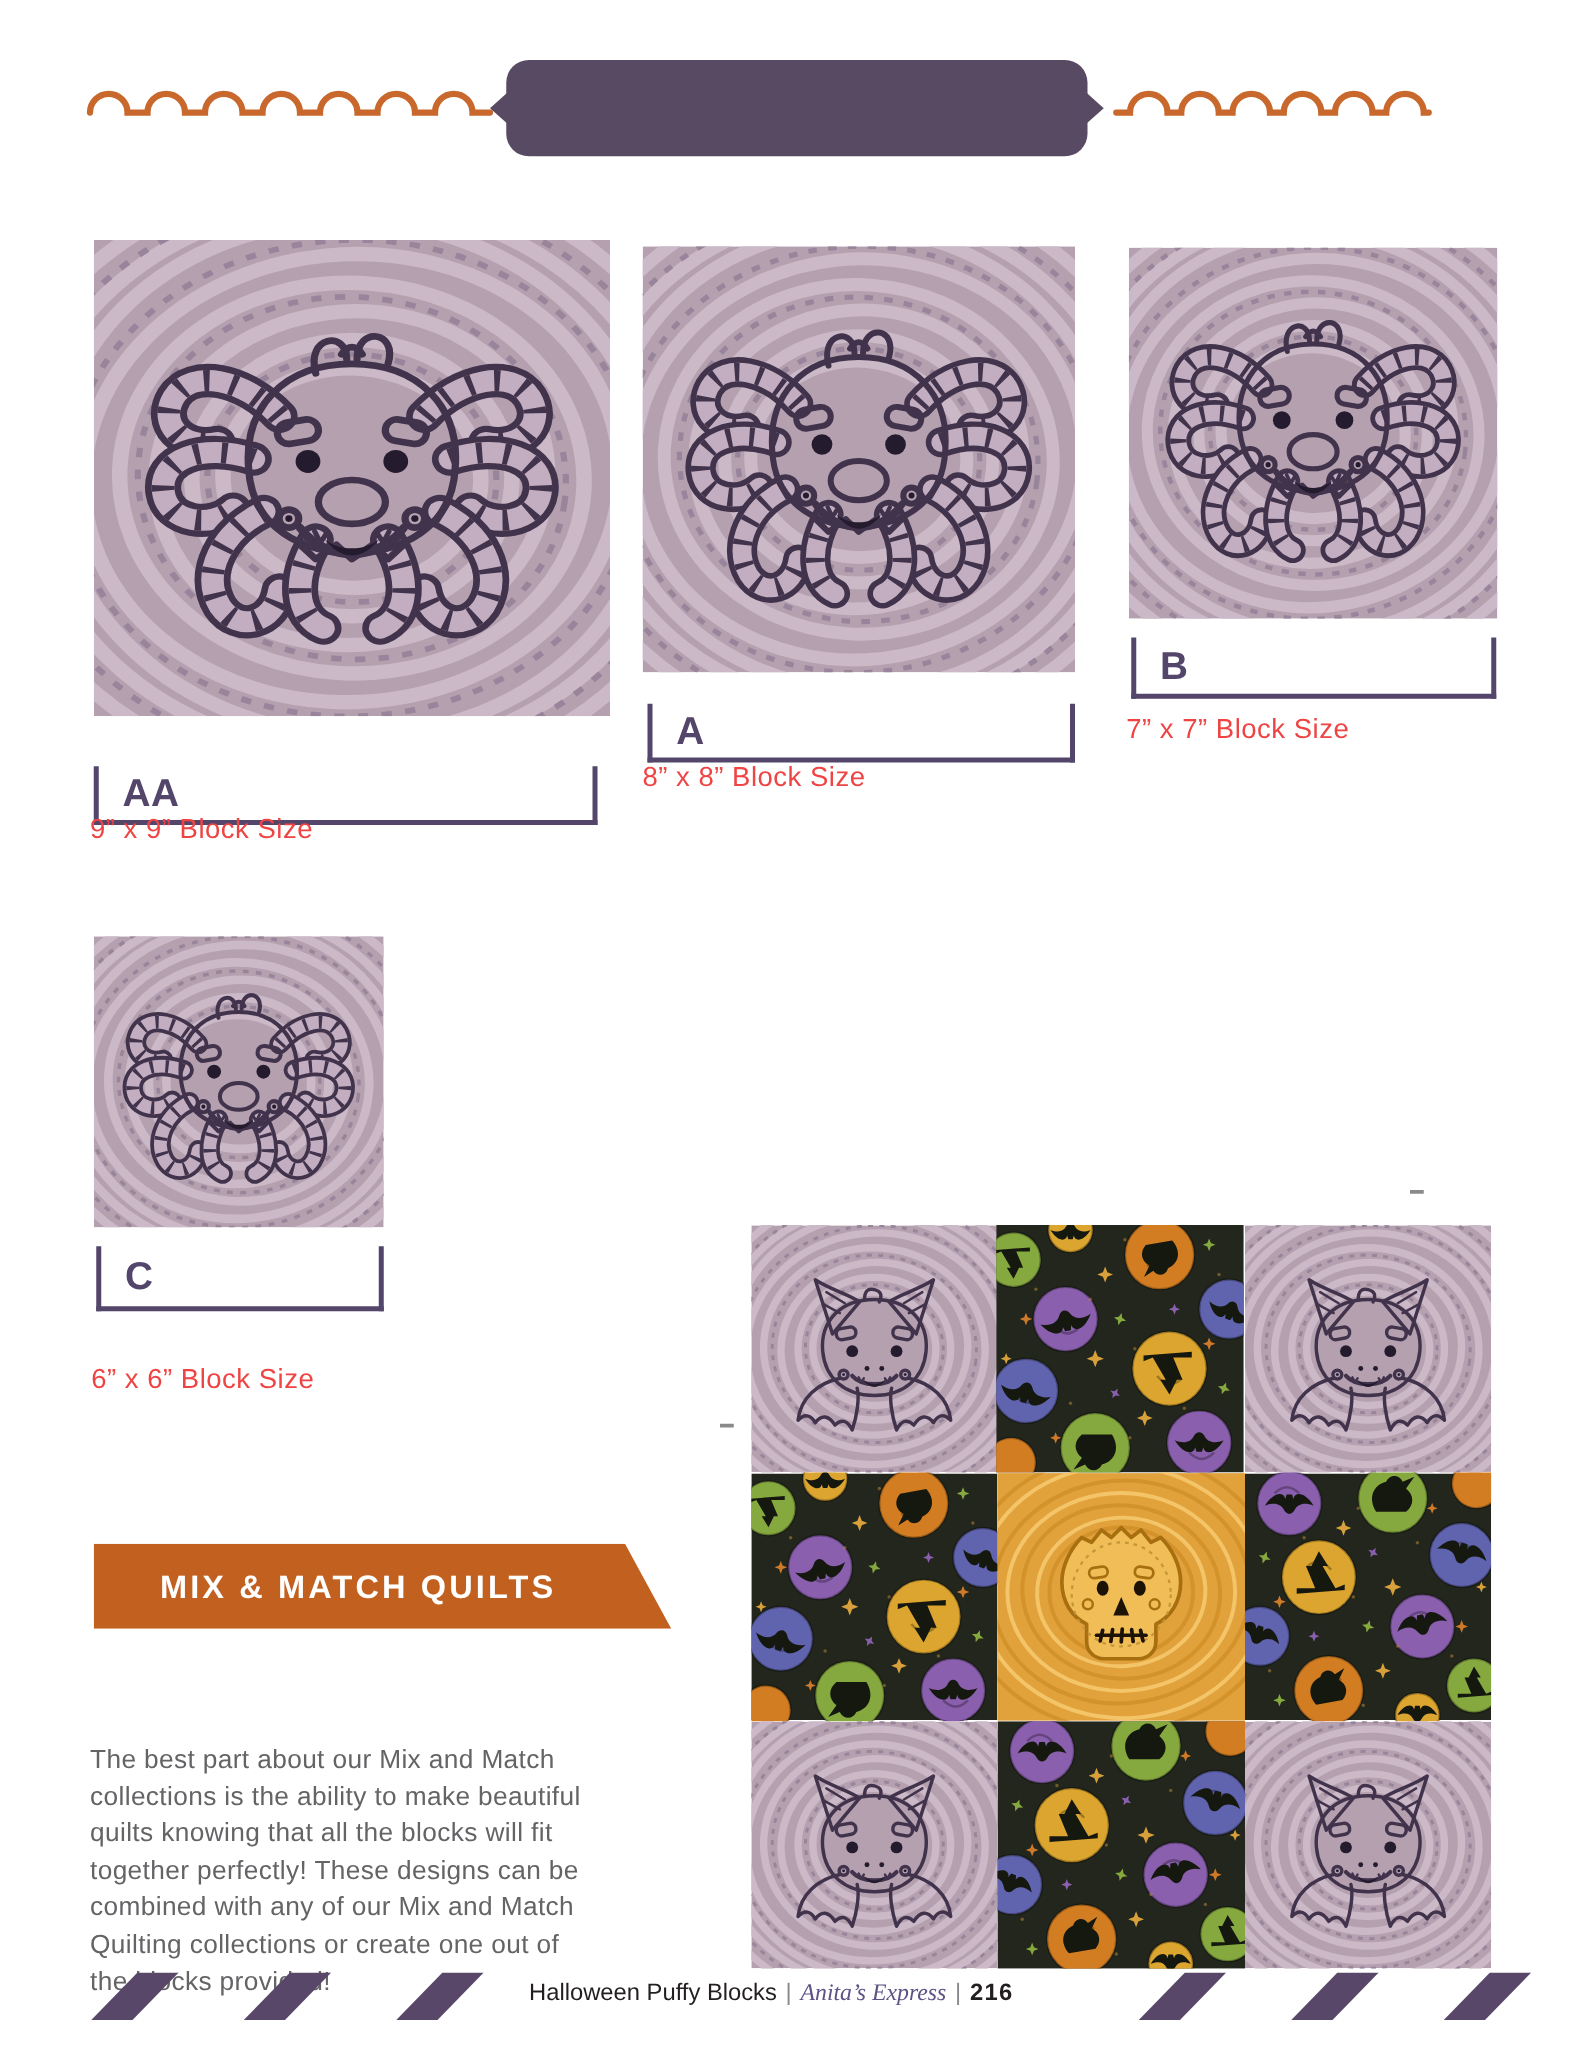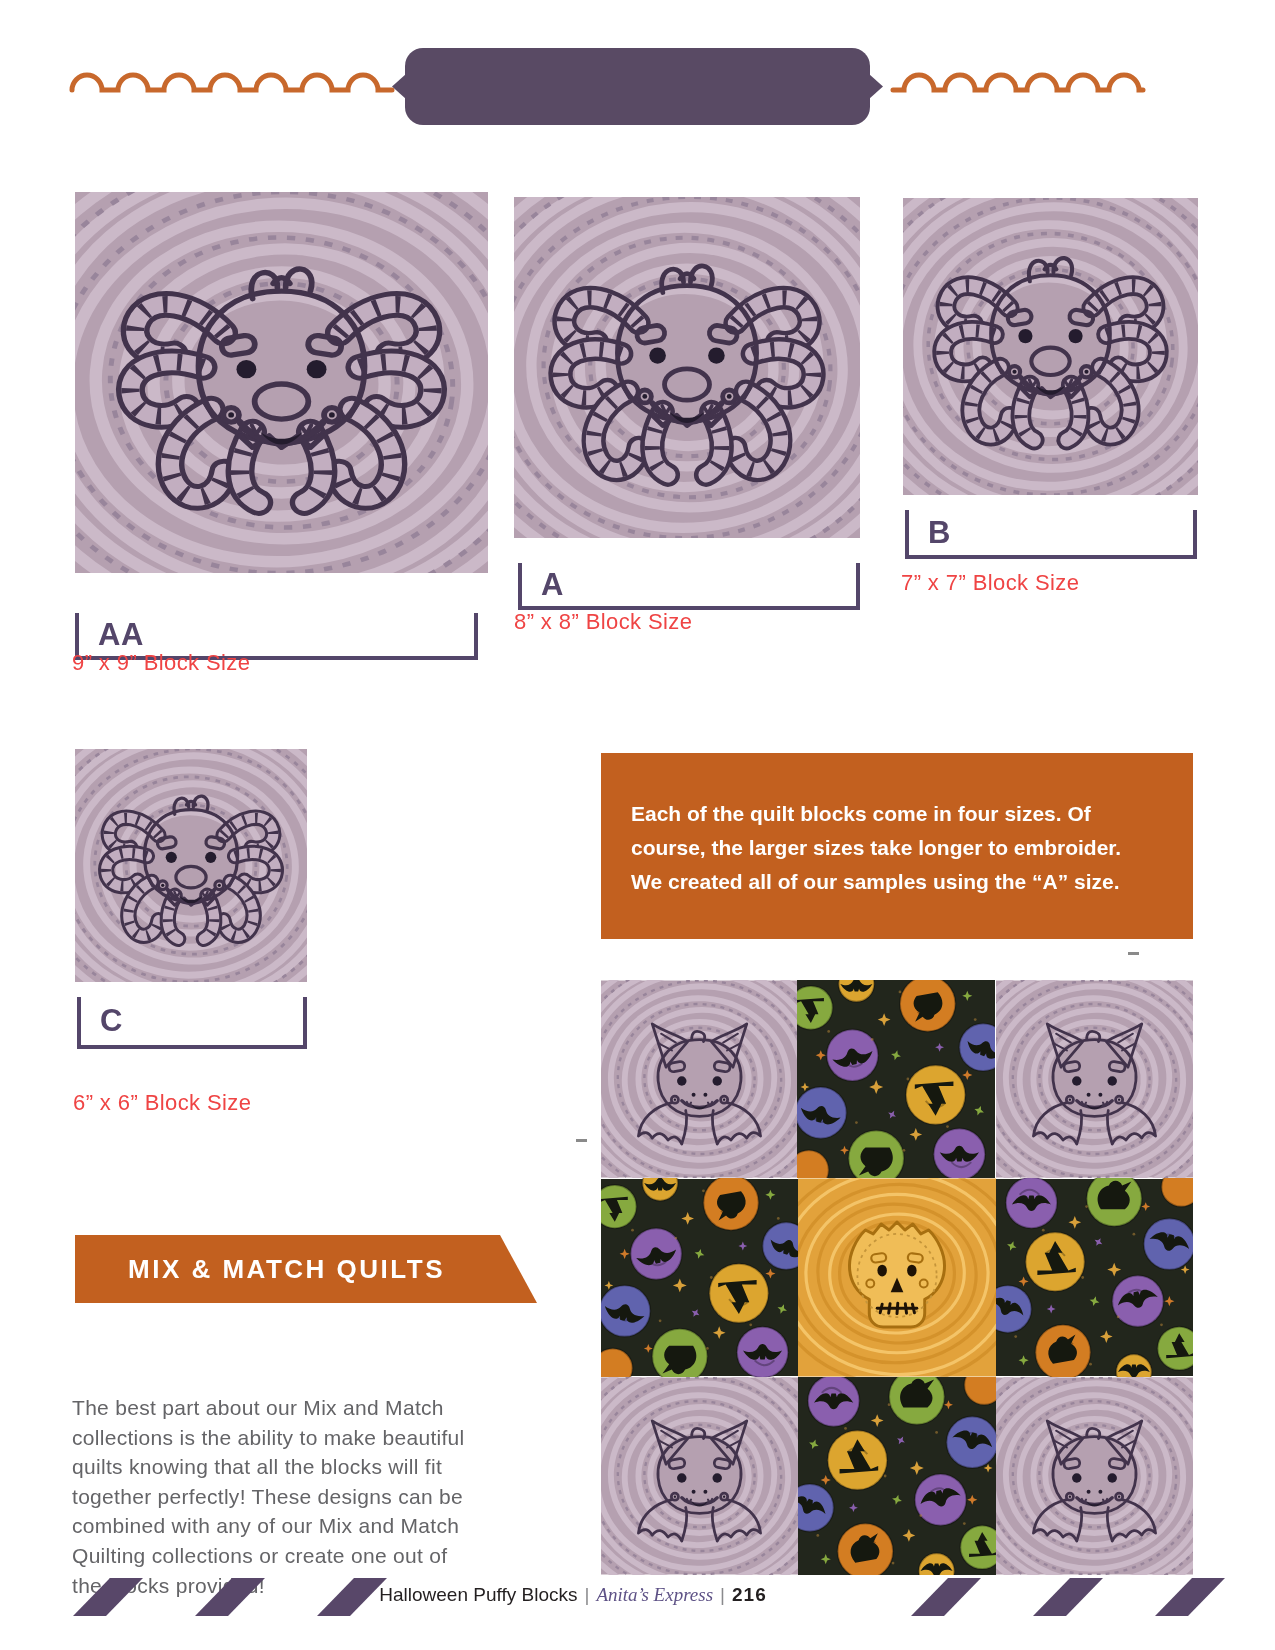--- a/index.html
+++ b/index.html
@@ -28,21 +28,21 @@
 
   
   #mix-banner{position:absolute;left:75px;top:1235px;width:462px;height:68px;}
   #mix-heading{position:absolute;left:97px;top:1235px;height:68px;display:flex;align-items:center;
       color:#ffffff;font-size:26px;font-weight:bold;letter-spacing:2.5px;margin-left:31px;}
   #mix-body{position:absolute;left:72px;top:1393px;color:#646467;font-size:21px;line-height:29.6px;
       letter-spacing:.3px;white-space:pre-line;}
 
   
   #footer-stripes{position:absolute;left:0;top:1578px;width:1275px;height:38px;}
-  #footer-text{position:absolute;left:0;top:1584px;width:1146px;text-align:center;font-size:19px;color:#231f20;}
+  #footer-text{position:absolute;left:0;top:1584px;width:1146px;text-align:center;font-size:19px;color:#231f20;padding-left:44px;}
   #footer-text .sep{color:#8a8a8d;padding:0 7px;font-weight:normal;}
   #footer-text .brand{font-family:"Liberation Serif",serif;font-style:italic;color:#5e5286;}
   #footer-text .pagenum{font-weight:bold;letter-spacing:1px;}
 
   .crop-mark{position:absolute;width:11px;height:3px;background:#8a8a8a;}
 
   
   .lo{stroke:#42334c;stroke-width:7;fill:none;stroke-linecap:round;}
   .li{stroke:#c2aec0;stroke-width:4.4;fill:none;stroke-linecap:round;}
   .lr{stroke:#42334c;stroke-width:4.4;fill:none;stroke-dasharray:1.1 4.2;}
@@ -292,25 +292,20 @@
   <div class="size-text" style="left:901px;top:570px">7” x 7” Block Size</div>
 
   <svg class="photo" style="left:75px;top:749px" width="232" height="233" viewBox="0 0 100 100" preserveAspectRatio="none">
       <use href="#spider-block"></use>
     </svg>
   <div class="bracket" style="left:77px;top:997px;width:230px;height:52px">
     <span class="blk-label">C</span>
   </div>
   <div class="size-text" style="left:73px;top:1090px">6” x 6” Block Size</div>
 
-  <div id="note-box">
-    <div id="note-text">Each of the quilt blocks come in four sizes. Of
-course, the larger sizes take longer to embroider.
-We created all of our samples using the “A” size.</div>
-  </div>
 
   <svg class="photo" style="left:601px;top:980px" width="592" height="595" viewBox="0 0 592 595">
     <use href="#bat-block" x="0" y="0" width="197" height="198"></use>
     <g transform="rotate(180 295.5 99)">
         <use href="#fabric-cell" x="197" y="0" width="198" height="198"></use>
       </g>
     <use href="#bat-block" x="395" y="0" width="197" height="198"></use>
     <g transform="rotate(180 98.5 297.5)">
         <use href="#fabric-cell" x="0" y="198" width="197" height="199"></use>
       </g>

